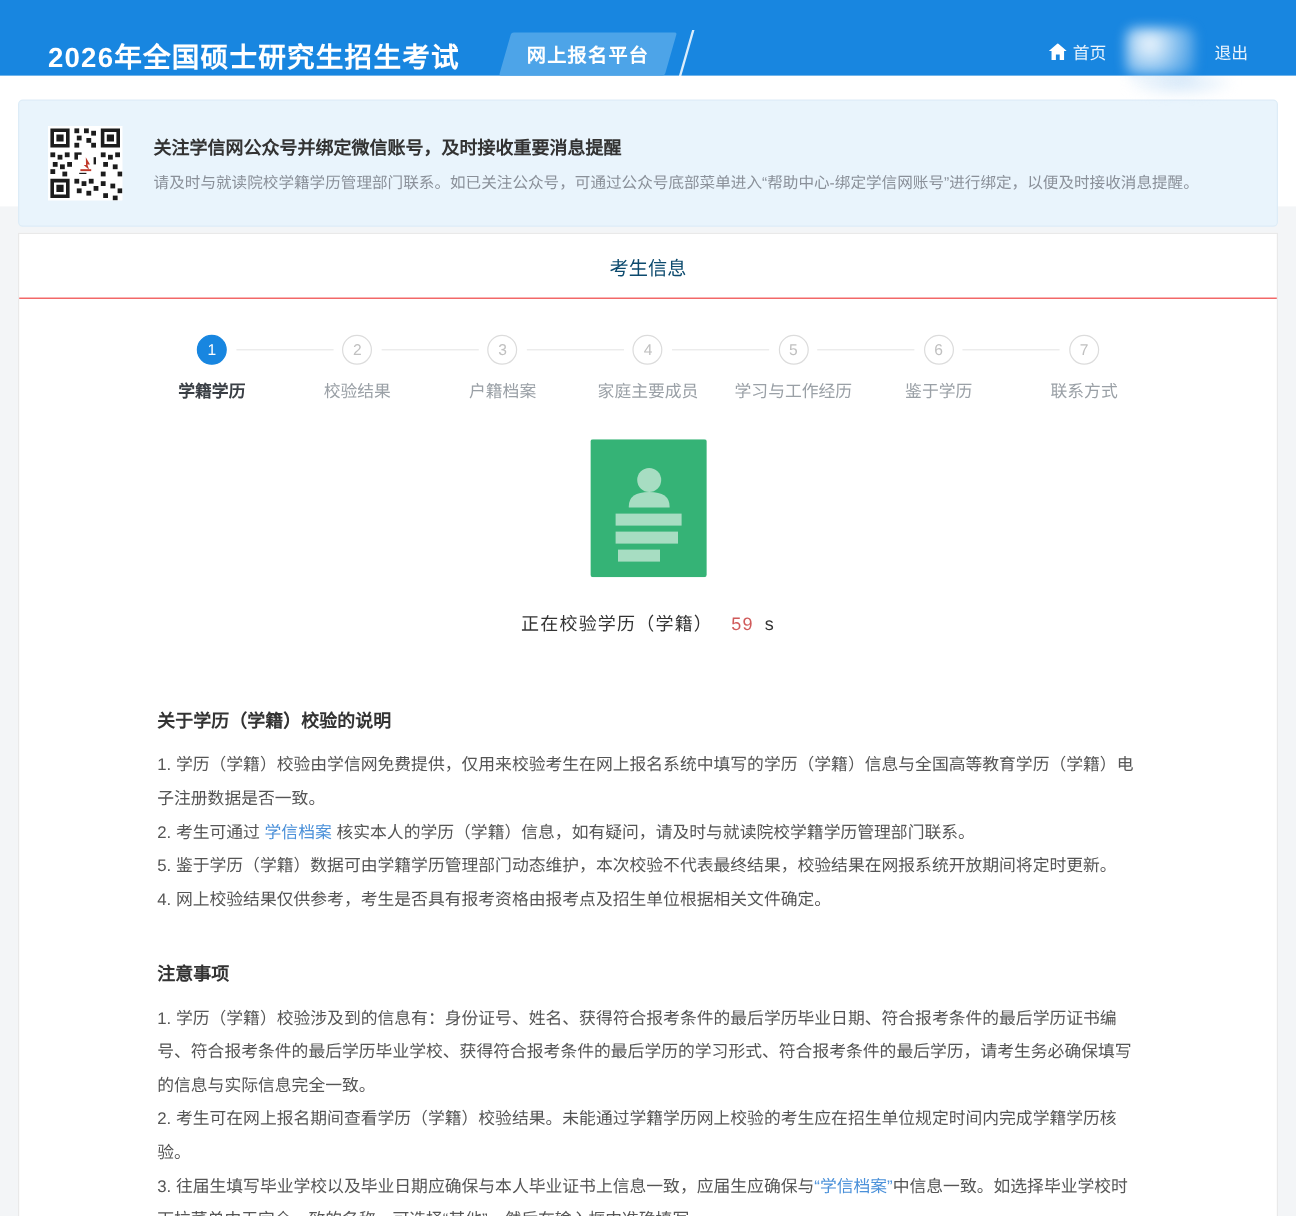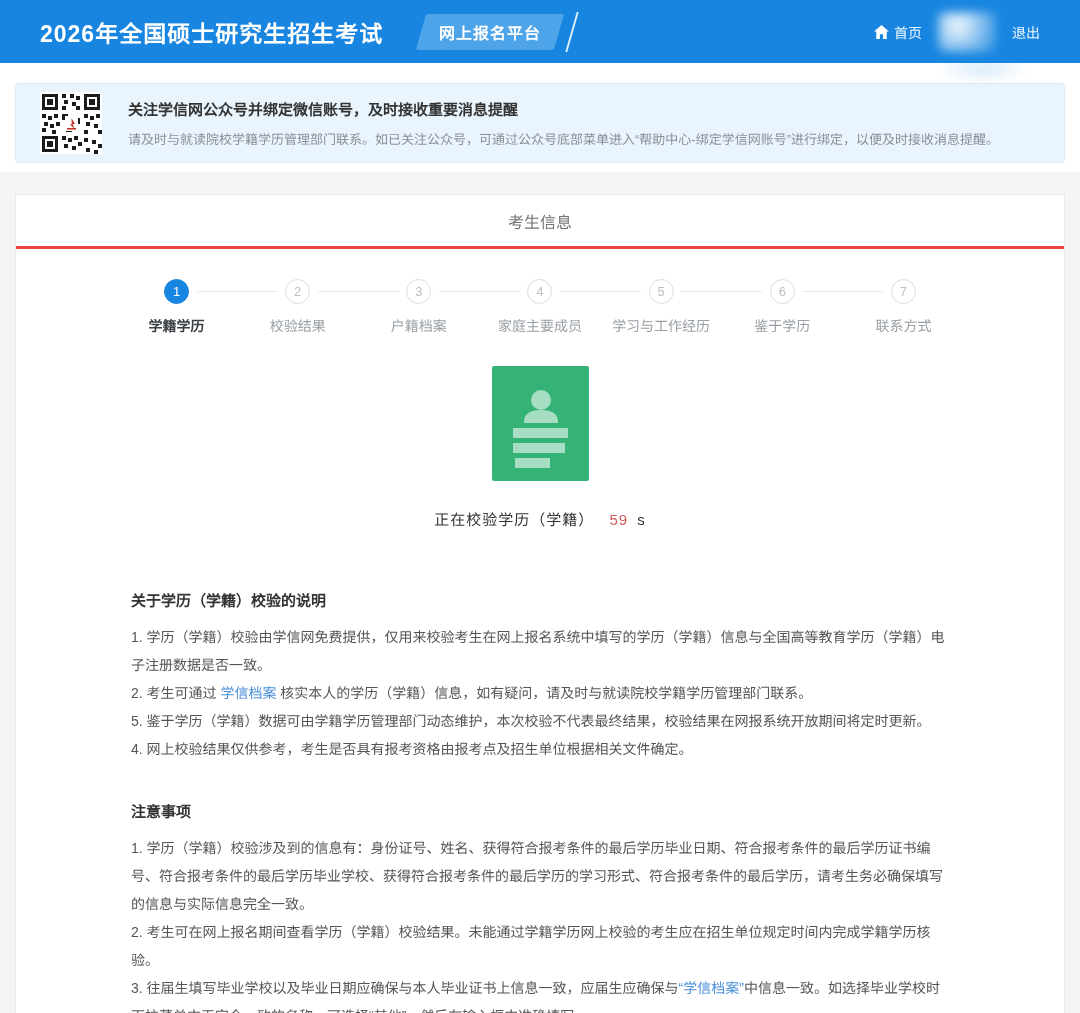--- a/index.html
+++ b/index.html
@@ -8,21 +8,21 @@
   body {
     font-family:"Liberation Sans","DejaVu Sans",sans-serif;
     background:#f3f5f7;
     min-height:1013px;
     color:#333;
     overflow-x:hidden;
   }
   
   .header {
     height:63px; background:var(--c-header,#1886e0);
-    display:flex; align-items:center; padding:0 40px 0 40px;
+    display:flex; align-items:flex-end; padding:0 40px 0 40px;
     position:relative; z-index:3;
   }
   .header-title {
     color:#fff; font-size:23px; font-weight:bold; letter-spacing:1px;
   }
   .header-badge {
     margin-left:38px; position:relative;
     background:#4da4e8; transform:skewX(-16deg);
     padding:6px 18px; border-radius:2px;
   }
@@ -48,36 +48,36 @@
   }
   .avatar-smudge {
     position:absolute; top:56px; left:938px; width:90px; height:26px;
     background:radial-gradient(ellipse at center, rgba(210,230,248,.9), rgba(210,230,248,0) 75%);
     filter:blur(4px); pointer-events:none;
   }
   
   .notice-wrap { background:#fff; padding:20px 15px 0 15px; height:109px; }
   .notice-box {
     background:#e9f4fc; border:1px solid #ddecf7; border-radius:4px;
-    height:80px; display:flex; align-items:center; padding:0 28px 0 24px; gap:26px;
+    height:106px; display:flex; align-items:center; padding:0 28px 0 24px; gap:26px;
   }
   .qr { width:62px; height:62px; flex:0 0 62px; position:relative; background:#fff; }
   .qr svg { width:62px; height:62px; display:block; }
   .notice-texts { flex:1; }
   .notice-title { font-size:15px; font-weight:bold; color:#333; margin-bottom:10px; }
   .notice-sub { font-size:13px; color:#8a9099; }
   
   .card {
     background:#fff; border:1px solid #e9e9e9;
     margin:22px 15px 20px 15px; min-height:780px;
   }
   .card-title-row {
-    height:54px; border-bottom:3px solid #ef4444;
+    height:54px; border-bottom:1px solid #ef4444;
     display:flex; align-items:center; justify-content:center;
-    font-size:16px; color:#737373;
+    font-size:16px; color:#0c4a6e;
   }
   
   .steps {
     display:flex; margin:30px 100px 0 100px;
   }
   .step { flex:1; position:relative; display:flex; flex-direction:column; align-items:center; }
   .step:not(:first-child)::before {
     content:""; position:absolute; top:12px;
     left:calc(-50% + 20px); width:calc(100% - 40px);
     height:1px; background:#e8e8e8;

